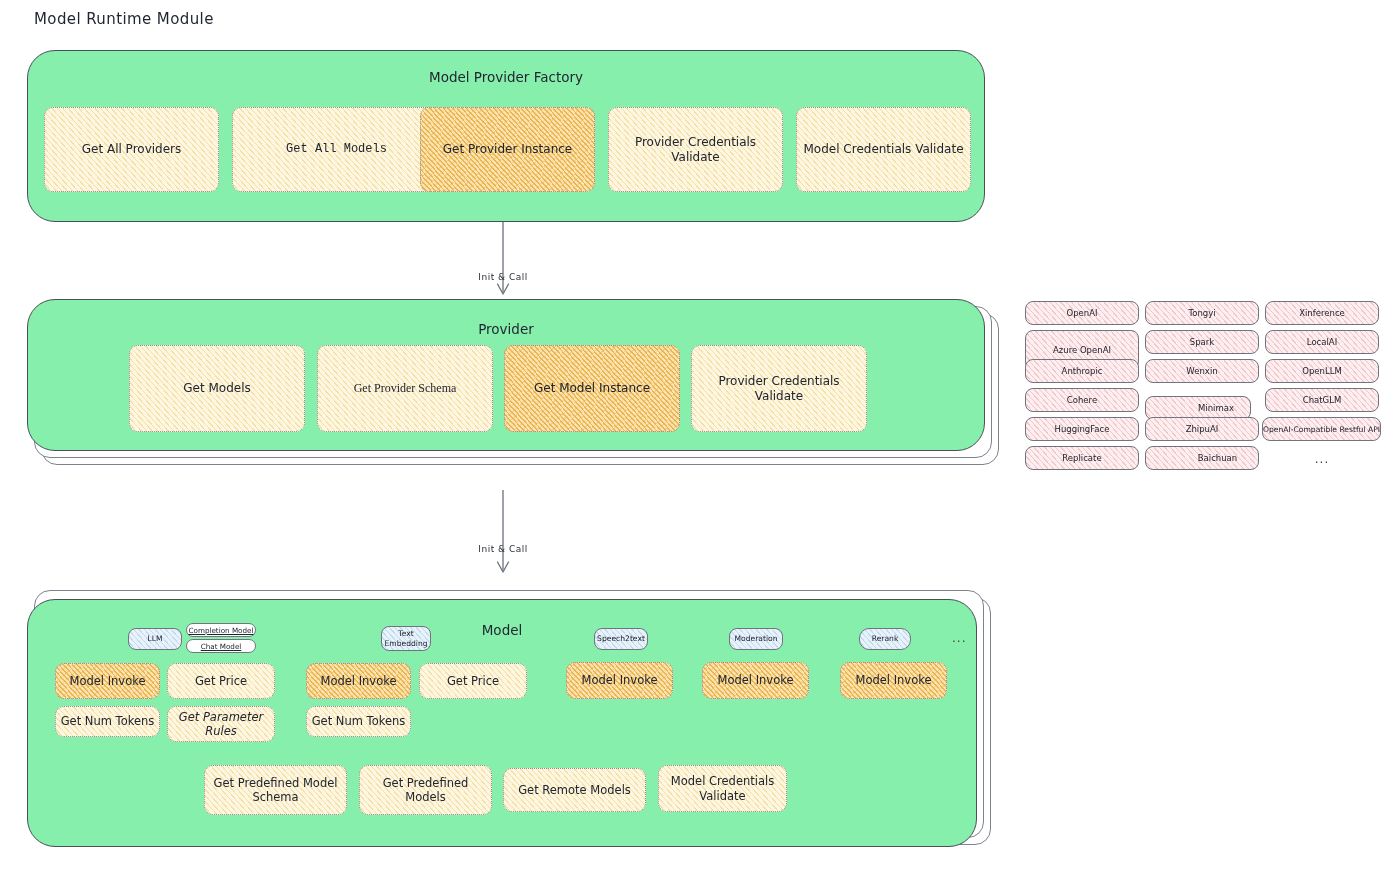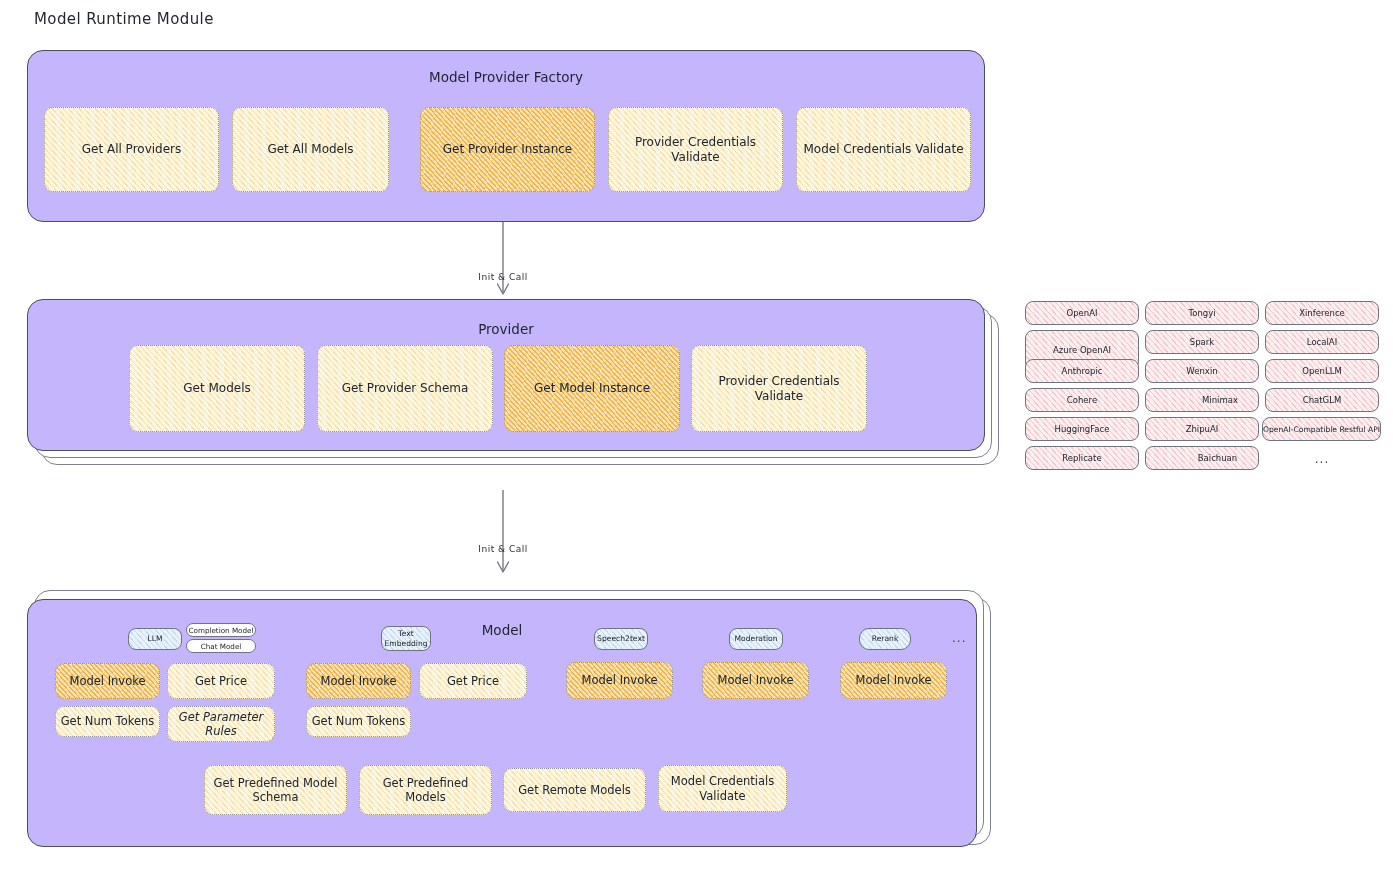--- a/index.html
+++ b/index.html
@@ -15,23 +15,23 @@
   
   #page-title{
     position:absolute;left:34px;top:10px;
     font-size:15px;letter-spacing:.4px;color:#1f2430;
     font-weight:400;
   }
 
   
   .panel{
     position:absolute;
-    background:#c4b5fd;
+    background:#86efac;
     border:1.4px solid #4a4f5a;
-    border-radius:16px;
+    border-radius:28px;
     box-sizing:border-box;
   }
   .panel-shadow{
     position:absolute;
     background:#ffffff;
     border:1.3px solid #7d828c;
     border-radius:16px;
     box-sizing:border-box;
   }
   .panel-title{
@@ -115,20 +115,21 @@
   }
   .chip-sub{
     position:absolute;
     box-sizing:border-box;
     border:1.2px solid #6f747e;
     border-radius:7px;
     background:#ffffff;
     display:flex;align-items:center;justify-content:center;
     font-size:7.2px;color:#20252f;
     text-align:center;
+    text-decoration:underline;
   }
   .ellipsis-type{
     position:absolute;font-size:12px;color:#3a3f49;letter-spacing:1px;
   }
 
   
   .arrow-label{
     position:absolute;font-size:9px;color:#2a2f39;
     text-align:center;letter-spacing:.5px;margin-top:20px;
   }
@@ -139,21 +140,21 @@
 
 <div id="page-title">Model Runtime Module</div>
 
 <div class="panel" style="left:27px;top:50px;width:958px;height:172px;">
   <div class="panel-title" style="top:18px;font-size:13.5px;">Model Provider Factory</div>
 </div>
 
 <div class="node" style="left:44px;top:107px;width:175px;height:85px;font-size:12px;">
   <span>Get All Providers</span>
 </div>
-<div class="node" style="left:232px;top:107px;width:157px;height:85px;font-size:12px;">
+<div class="node" style="left:232px;top:107px;width:209px;height:85px;font-size:12px;font-family:Liberation Mono, monospace;">
   <span>Get All Models</span>
 </div>
 <div class="node hl" style="left:420px;top:107px;width:175px;height:85px;font-size:12px;">
   <span>Get Provider Instance</span>
 </div>
 <div class="node" style="left:608px;top:107px;width:175px;height:85px;font-size:12px;">
   <span>Provider Credentials Validate</span>
 </div>
 <div class="node" style="left:796px;top:107px;width:175px;height:85px;font-size:12px;">
   <span>Model Credentials Validate</span>
@@ -167,21 +168,21 @@
 
 <div class="panel-shadow" style="left:41px;top:313px;width:958px;height:152px;"></div>
 <div class="panel-shadow" style="left:34px;top:306px;width:958px;height:152px;"></div>
 <div class="panel" style="left:27px;top:299px;width:958px;height:152px;">
   <div class="panel-title" style="top:21px;font-size:13.5px;">Provider</div>
 </div>
 
 <div class="node" style="left:129px;top:345px;width:176px;height:87px;font-size:12px;">
   <span>Get Models</span>
 </div>
-<div class="node" style="left:317px;top:345px;width:176px;height:87px;font-size:12px;">
+<div class="node" style="left:317px;top:345px;width:176px;height:87px;font-size:12px;font-family:Liberation Serif, serif;">
   <span>Get Provider Schema</span>
 </div>
 <div class="node hl" style="left:504px;top:345px;width:176px;height:87px;font-size:12px;">
   <span>Get Model Instance</span>
 </div>
 <div class="node" style="left:691px;top:345px;width:176px;height:87px;font-size:12px;">
   <span>Provider Credentials Validate</span>
 </div>
 
 <div class="chip-prov" style="left:1025px;top:301px;width:114px;height:24px;">
@@ -205,21 +206,21 @@
 
 <div class="chip-prov" style="left:1145px;top:301px;width:114px;height:24px;">
   <span>Tongyi</span>
 </div>
 <div class="chip-prov" style="left:1145px;top:330px;width:114px;height:24px;">
   <span>Spark</span>
 </div>
 <div class="chip-prov" style="left:1145px;top:359px;width:114px;height:24px;">
   <span>Wenxin</span>
 </div>
-<div class="chip-prov" style="left:1145px;top:388px;width:114px;height:24px;padding-left:36px;">
+<div class="chip-prov" style="left:1145px;top:396px;width:106px;height:24px;padding-left:36px;">
   <span>Minimax</span>
 </div>
 <div class="chip-prov" style="left:1145px;top:417px;width:114px;height:24px;">
   <span>ZhipuAI</span>
 </div>
 <div class="chip-prov" style="left:1145px;top:446px;width:114px;height:24px;padding-left:31px;">
   <span>Baichuan</span>
 </div>
 
 <div class="chip-prov" style="left:1265px;top:301px;width:114px;height:24px;">

